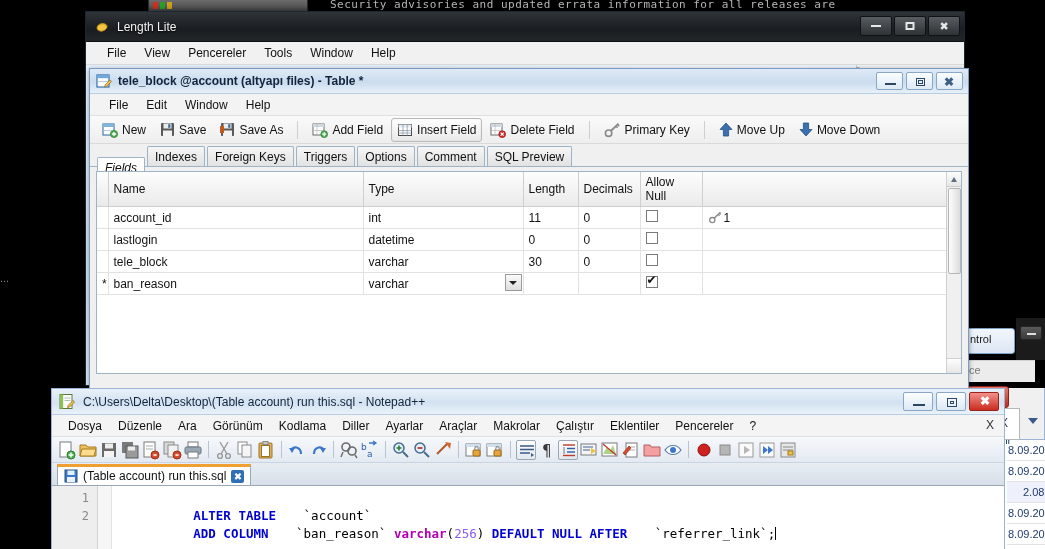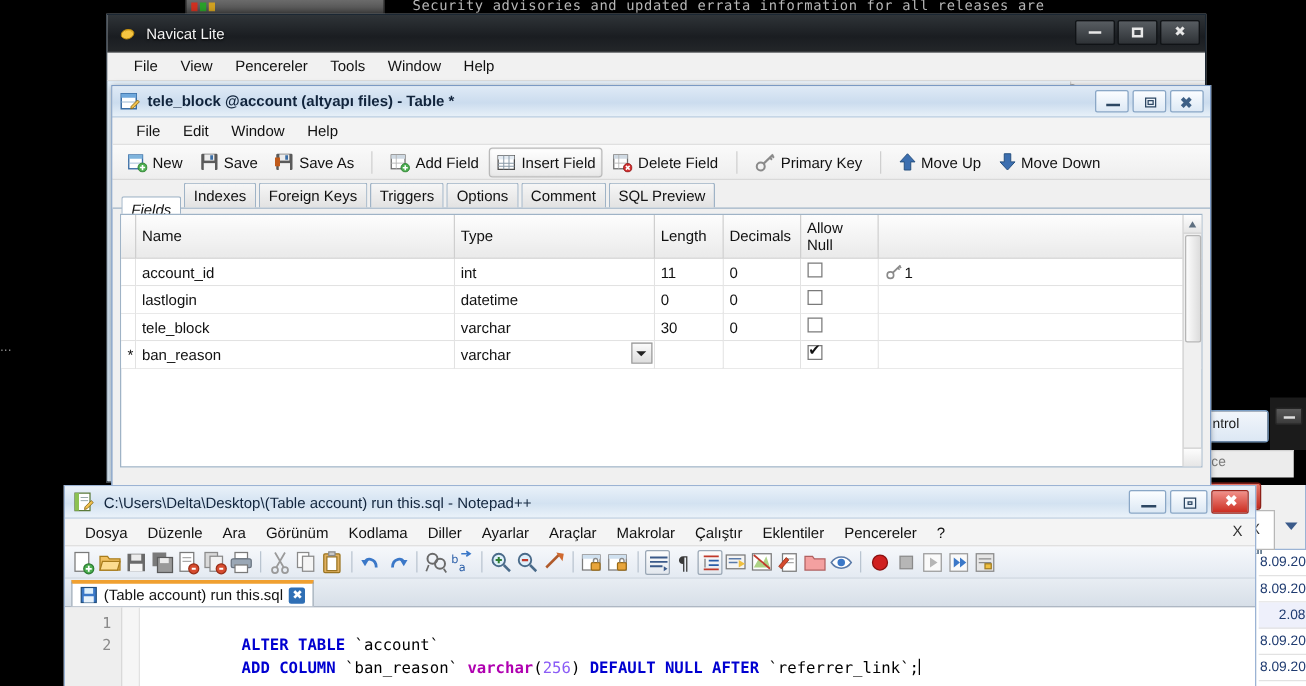--- a/index.html
+++ b/index.html
@@ -275,21 +275,21 @@
   }
 
   .npp-editor{position:relative;height:86px;background:#fff;display:flex;}
   .gutter{width:46px;background:#eeeeee;border-right:1px solid #d2d2d2;padding-top:3px;
           font-family:"DejaVu Sans Mono",monospace;font-size:12px;color:#8a8a8a;text-align:right;}
   .gutter div{height:18px;line-height:18px;padding-right:8px;}
   .foldcol{width:14px;background:#f6f6f6;border-right:1px solid #e2e2e2;}
   .code{flex:1;padding-top:3px;font-family:"DejaVu Sans Mono",monospace;font-size:12.5px;}
   .code .cl{height:18px;line-height:18px;white-space:pre;padding-left:6px;}
   .kw{color:#0000d0;font-weight:bold;}
-  .tick{color:#000;}
+  .tick{color:#000;margin-left:20px;}
   .type{color:#b000b0;font-weight:bold;}
   .num{color:#8b5cf6;}
   .punct{color:#000;}
   .caret{display:inline-block;width:1px;height:13px;background:#000;vertical-align:-2px;}
 </style>
 </head>
 <body>
 
 <div id="root">
 
@@ -328,21 +328,21 @@
     <span>X</span>
   </div>
 
   <div class="navicat">
 
     <div class="nav-titlebar">
       <svg width="16" height="16" viewBox="0 0 16 16">
         <path d="M3 9 C3 4, 12 3, 13 7 C13.6 10, 9 13, 6 12 C4 11.3, 3 10.6, 3 9 Z" fill="#f5c542" stroke="#b8860b" stroke-width=".8"></path>
         <path d="M6 6 C8 4.5, 11 5, 12 7" fill="none" stroke="#d9a520" stroke-width=".8"></path>
       </svg>
-      <span class="nav-title">Navicat Lite</span>
+      <span class="nav-title">Length Lite</span>
       <div class="nav-winbtns">
         <div class="wbtn">
             <span class="g minus"></span>
           </div>
         <div class="wbtn">
             <span class="g sq"></span>
           </div>
         <div class="wbtn">
             <span class="g">✖</span>
           </div>

